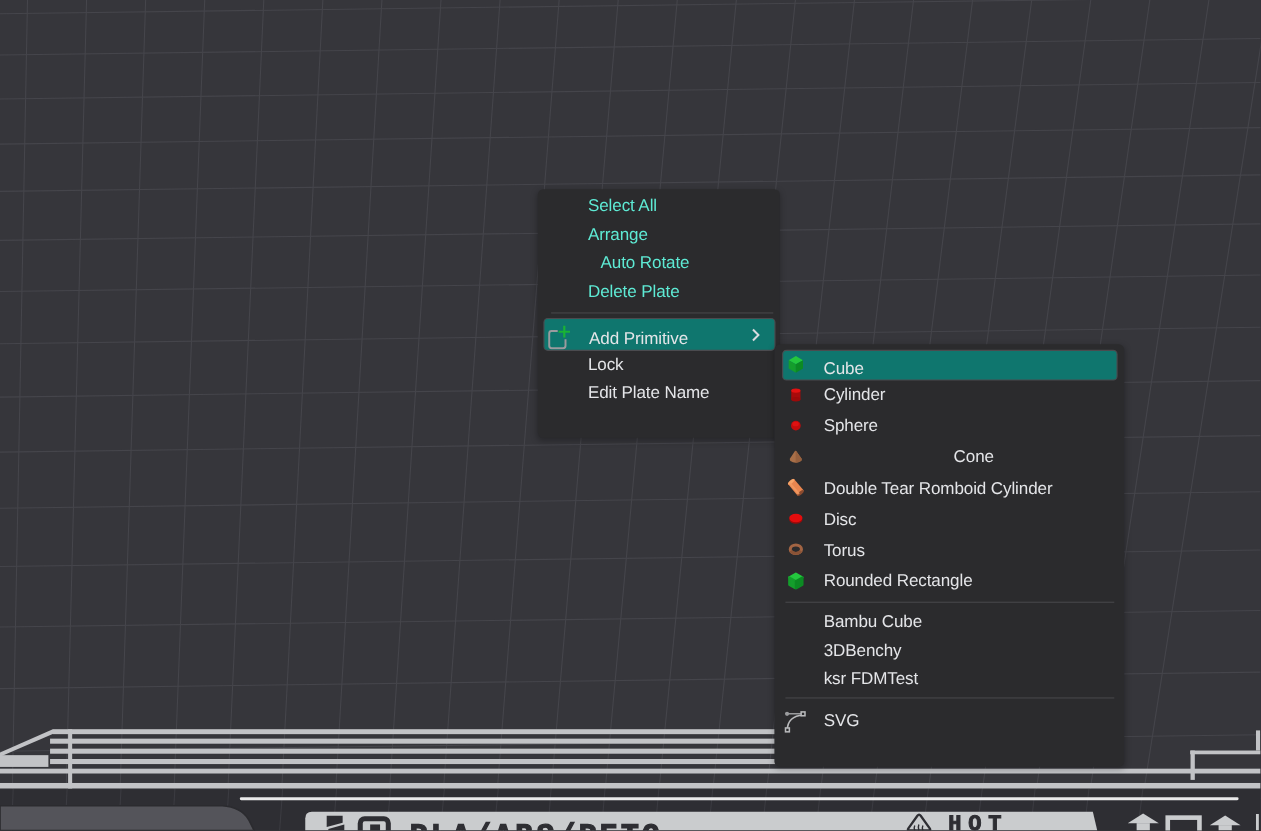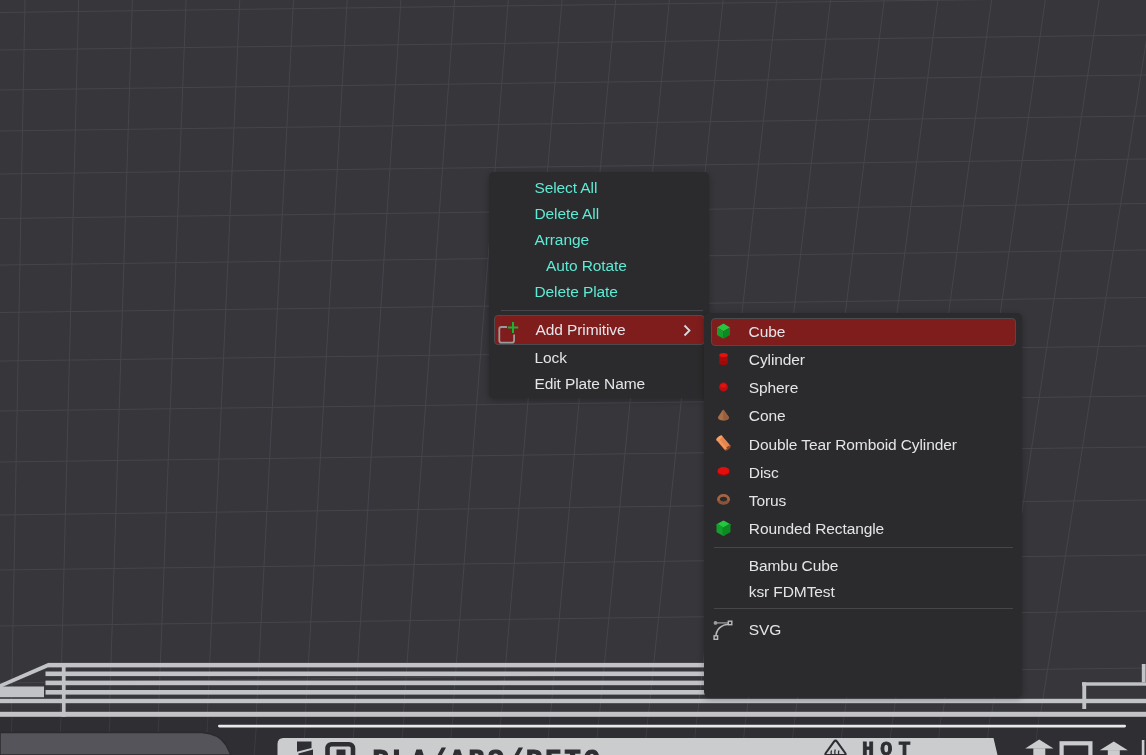--- a/index.html
+++ b/index.html
@@ -2,21 +2,21 @@
 <html><head>
 <meta charset="utf-8">
 <style>
 html,body{margin:0;padding:0;}
 body{width:1146px;height:755px;overflow:hidden;position:relative;background:#36363b;font-family:"Liberation Sans",sans-serif;}
 #stage{position:absolute;left:0;top:0;width:1146px;height:755px;}
 .menu{position:absolute;background:#2b2b2d;border-radius:5px;box-shadow:0 2px 6px rgba(0,0,0,.28);z-index:30;}
 .mi{font-size:15.5px;letter-spacing:-0.1px;color:#e4e5e8;display:flex;align-items:center;}
 .dis{color:#5eead4;}
 .sep{height:1px;background:#46464a;}
-.hl{background:#7f1d1d;border:1px solid #4b4b4f;border-radius:4px;box-sizing:border-box;}
+.hl{background:#0f766e;border:1px solid #4b4b4f;border-radius:4px;box-sizing:border-box;align-items:flex-end;}
 </style>
 </head>
 <body>
 <svg id="stage" width="1146" height="755" viewBox="0 0 1146 755">
 <rect x="0" y="0" width="1146" height="755" fill="#36363b"></rect>
 <g stroke="#45454b" stroke-width="1">
 <line x1="25.0" y1="0" x2="10.5" y2="755"></line>
 <line x1="78.7" y1="0" x2="59.2" y2="755"></line>
 <line x1="132.4" y1="0" x2="108.0" y2="755"></line>
 <line x1="186.1" y1="0" x2="156.8" y2="755"></line>
@@ -124,21 +124,20 @@
 <polygon points="1113.8,741.4 1127.8,750.2 1099.8,750.2"></polygon>
 <rect x="1107.8" y="750.1" width="12" height="4.9"></rect>
 <rect x="1141.8" y="740" width="2.6" height="15"></rect>
 </g>
 <rect x="1061.6" y="743.3" width="28.8" height="15" fill="none" stroke="#caccce" stroke-width="4.2"></rect>
 </svg>
 
 <div class="menu" id="mainmenu" style="left:489px;top:171.8px;width:220px;height:226px;">
   <div style="height:3px"></div>
   <div class="mi dis" style="height:26px;padding-left:45.5px;">Select All</div>
-  <div class="mi dis" style="height:26px;padding-left:45.5px;">Delete All</div>
   <div class="mi dis" style="height:26px;padding-left:45.5px;">Arrange</div>
   <div class="mi dis" style="height:26px;padding-left:57px;">Auto Rotate</div>
   <div class="mi dis" style="height:26px;padding-left:45.5px;">Delete Plate</div>
   <div class="sep" style="margin:5px 6px 4.5px 12px;"></div>
   <div class="mi hl" style="height:30px;margin:0 4px 0 5px;position:relative;">
     <svg width="22" height="23" viewBox="0 0 22 23" style="position:absolute;left:3px;top:4.8px;">
       <path d="M9,6 L3.5,6 Q1.3,6 1.3,8.2 L1.3,19.4 Q1.3,21.6 3.5,21.6 L13.9,21.6 Q16.1,21.6 16.1,19.4 L16.1,13.5" fill="none" stroke="#9b9b9e" stroke-width="1.8"></path>
       <path d="M15,1.1 L15,11.9 M9.9,6.6 L20.2,6.6" stroke="#19b335" stroke-width="2" fill="none"></path>
     </svg>
     <span style="padding-left:40.5px;">Add Primitive</span>
@@ -168,21 +167,21 @@
         </svg></span>
     <span style="padding-left:44.5px;">Cylinder</span>
   </div>
   <div class="mi" style="height:28.1px;position:relative;">
     <span class="ic"><svg width="15" height="16" viewBox="0 0 15 16">
           <circle cx="7.5" cy="8" r="4.4" fill="#c50c0c"></circle>
           <ellipse cx="7.3" cy="6.5" rx="3" ry="2.1" fill="#e01212"></ellipse>
         </svg></span>
     <span style="padding-left:44.5px;">Sphere</span>
   </div>
-  <div class="mi" style="height:28.1px;position:relative;">
+  <div class="mi" style="height:28.1px;position:relative;justify-content:center;">
     <span class="ic"><svg width="15" height="16" viewBox="0 0 15 16">
           <path d="M6.4,3.4 Q7.3,2.2 8.2,3.4 L12.6,9.8 Q13.3,11.2 12.2,12.2 Q9.9,13.6 7.3,13.6 Q4.7,13.6 2.6,12.2 Q1.6,11.2 2.2,9.8 Z" fill="#a86f48"></path>
           <path d="M7.3,2.6 L12.6,9.8 Q13.3,11.2 12.2,12.2 Q9.9,13.6 7.3,13.6 Z" fill="#96603e"></path>
         </svg></span>
     <span style="padding-left:44.5px;">Cone</span>
   </div>
   <div class="mi" style="height:28.1px;position:relative;">
     <span class="ic"><svg width="15" height="16" viewBox="0 0 15 16">
           <g transform="rotate(-40 7.5 8)">
             <rect x="3.9" y="1.1" width="7.2" height="13.8" fill="#e8854f"></rect>
@@ -212,20 +211,21 @@
           <g stroke-linejoin="round">
             <polygon points="7.5,1.5 13.5,4.9 7.5,8.3 1.5,4.9" fill="#24c73e" stroke="#24c73e" stroke-width="2"></polygon>
             <polygon points="1.5,4.9 7.5,8.3 7.5,15 1.5,11.6" fill="#149e2c" stroke="#149e2c" stroke-width="2"></polygon>
             <polygon points="13.5,4.9 7.5,8.3 7.5,15 13.5,11.6" fill="#0c8a23" stroke="#0c8a23" stroke-width="2"></polygon>
           </g>
         </svg></span>
     <span style="padding-left:44.5px;">Rounded Rectangle</span>
   </div>
   <div class="sep" style="margin:4.5px 8.5px 4.5px 10px;"></div>
   <div class="mi" style="height:26px;padding-left:44.5px;">Bambu Cube</div>
+  <div class="mi" style="height:26px;padding-left:44.5px;">3DBenchy</div>
   <div class="mi" style="height:26px;padding-left:44.5px;">ksr FDMTest</div>
   <div class="sep" style="margin:3.5px 8.5px 6.5px 10px;"></div>
   <div class="mi" style="height:28.1px;position:relative;margin-top:1px;">
     <span class="ic" style="left:6.5px;top:calc(50% + 1.2px);"><svg width="22" height="22" viewBox="0 0 22 22">
       <path d="M4.8,17.5 C4.8,9.5 10,4.2 19,4.2" fill="none" stroke="#b9babc" stroke-width="1.5"></path>
       <line x1="5" y1="2.9" x2="19" y2="2.9" stroke="#9a9b9d" stroke-width="1.3"></line>
       <circle cx="4.5" cy="2.9" r="1.9" fill="#9a9b9d"></circle>
       <rect x="17.3" y="1.2" width="3.5" height="3.5" fill="#2b2b2d" stroke="#b9babc" stroke-width="1.4"></rect>
       <rect x="3.1" y="15.8" width="3.5" height="3.5" fill="#2b2b2d" stroke="#b9babc" stroke-width="1.4"></rect>
     </svg></span>

